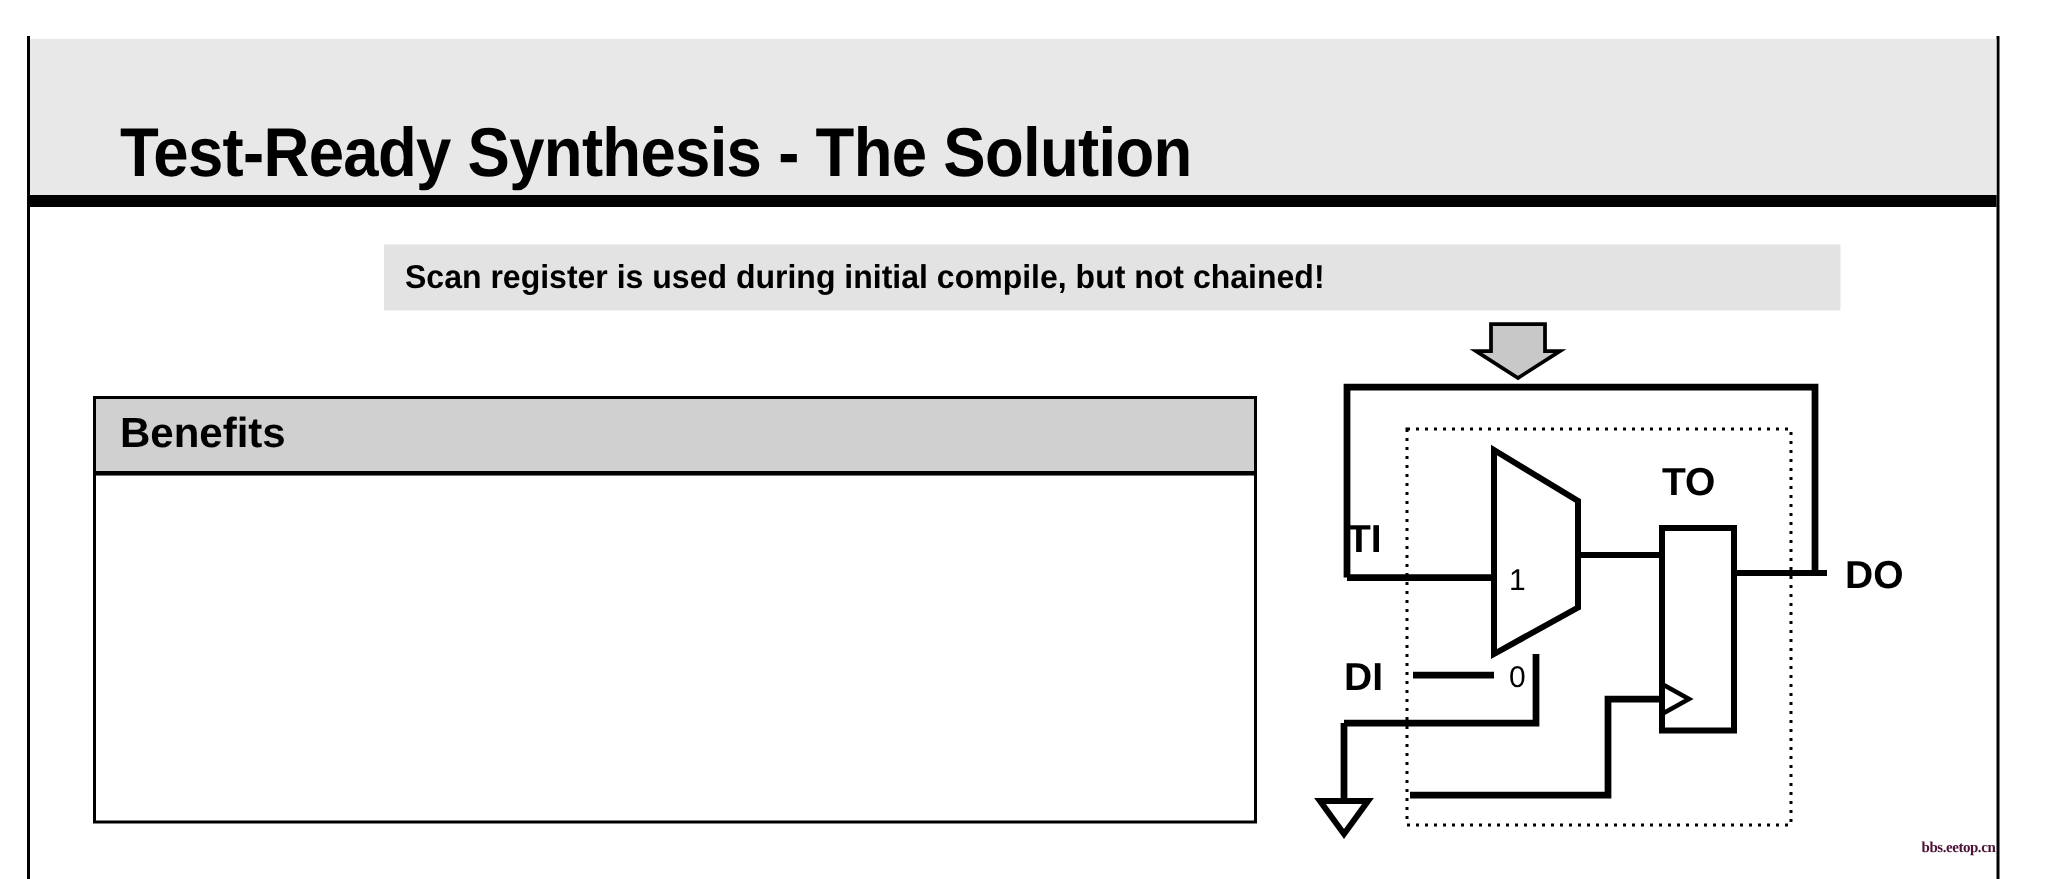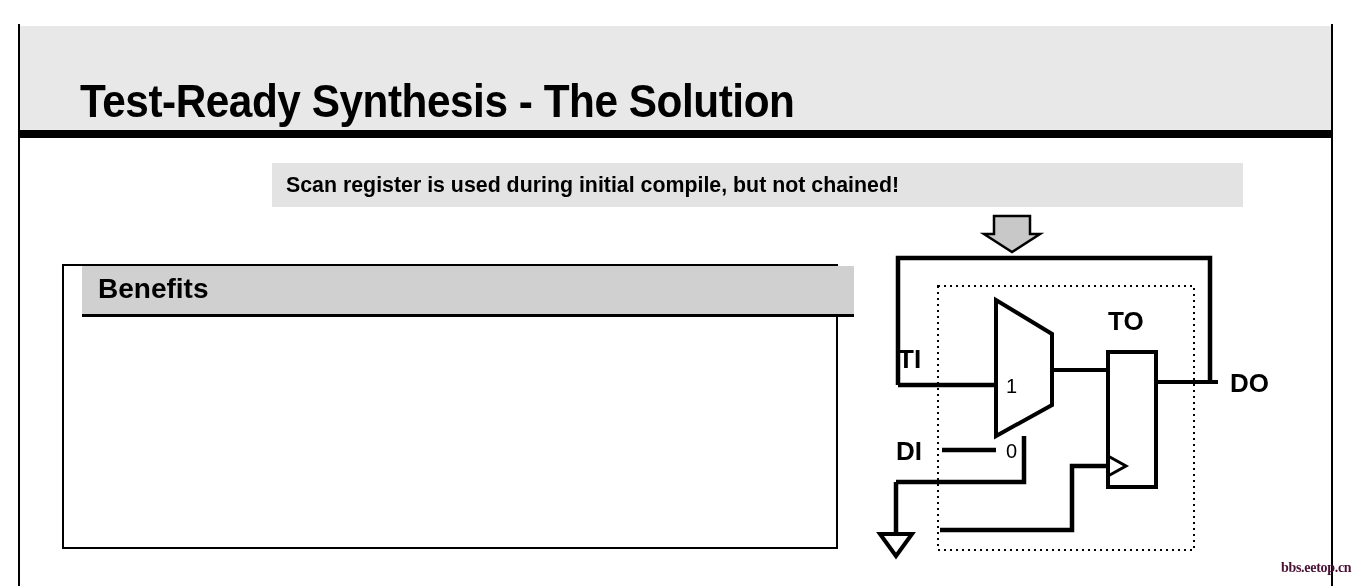--- a/index.html
+++ b/index.html
@@ -55,21 +55,21 @@
   #title-rule {
     position: absolute;
     left: 20px;
     top: 130px;
     width: 1311px;
     height: 8px;
     background: #000000;
   }
   #banner {
     position: absolute;
-    left: 272px;
+    left: 256px;
     top: 163px;
     width: 971px;
     height: 44px;
     background: #e3e3e3;
   }
   #banner-text {
     position: absolute;
     left: 14px;
     top: 9px;
     font-size: 22px;
@@ -91,21 +91,20 @@
     background: #ffffff;
   }
   #benefits-header {
     position: absolute;
     left: 0; top: 0;
     width: 772px;
     height: 51px;
     background: #d0d0d0;
     border-bottom: 3px solid #000;
     box-sizing: border-box;
-    margin-left: 18px;
   }
   #benefits-header-label {
     position: absolute;
     left: 16px;
     top: 7px;
     font-size: 28px;
     font-weight: bold;
     color: #000;
     white-space: nowrap;
   }
@@ -131,21 +130,21 @@
     position: absolute;
     left: 860px;
     top: 200px;
     width: 440px;
     height: 380px;
   }
   #watermark {
     position: absolute;
     left: 1281px;
     top: 560px;
-    font-size: 14px;
+    font-size: 10px;
     font-weight: bold;
     color: #4a1236;
     font-family: "Liberation Serif", serif;
     letter-spacing: -0.3px;
     white-space: nowrap;
   }
 </style>
 </head>
 <body>
 

